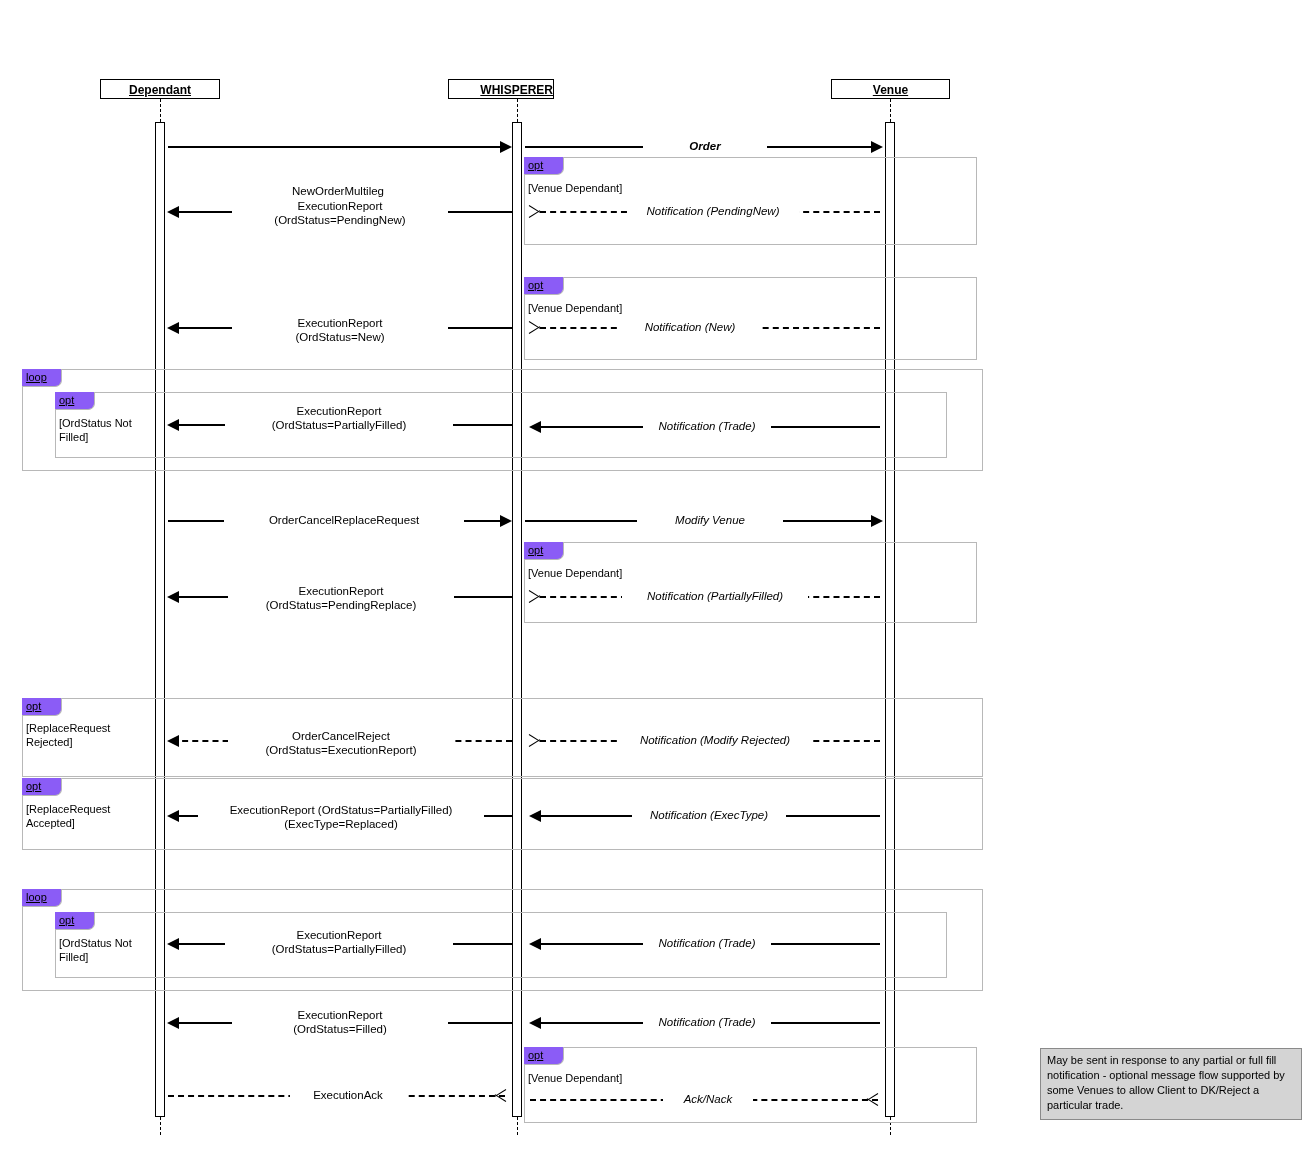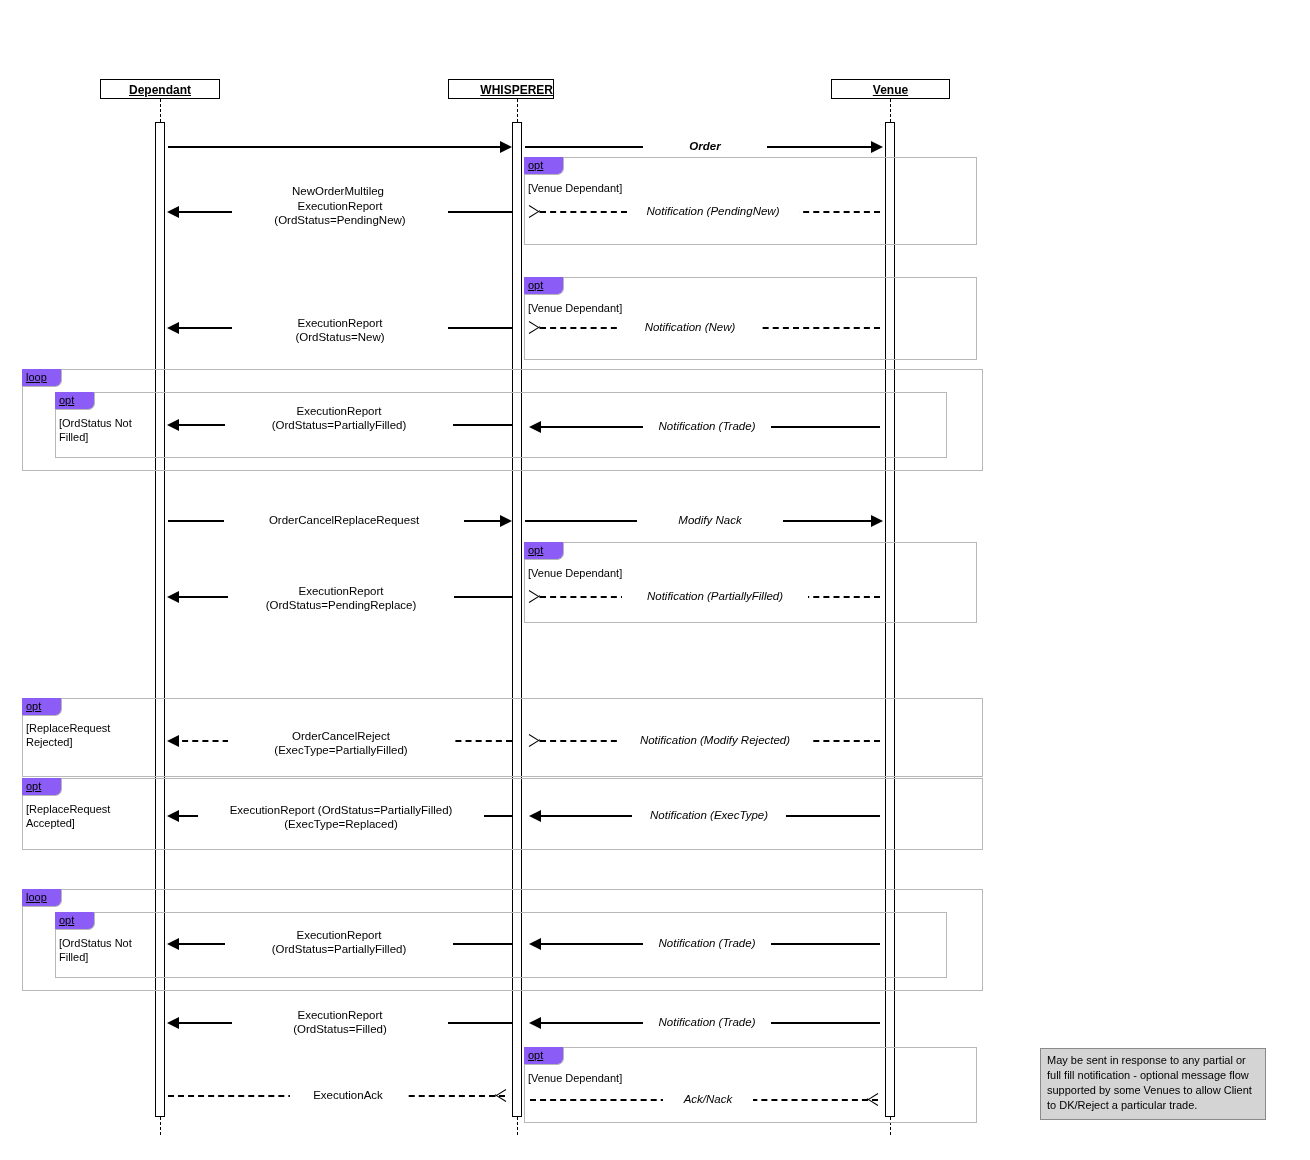--- a/index.html
+++ b/index.html
@@ -224,35 +224,35 @@
   <div class="msg-line" style="left:540px; top:426px; width:340px;"></div>
   <div class="arrow left-solid" style="left:529px; top:421px;"></div>
   <div class="msg-label ital" style="left:643px; top:419px; width:122px;">Notification (Trade)</div>
 
   <div class="msg-line" style="left:168px; top:520px; width:337px;"></div>
   <div class="arrow right-solid" style="left:500px; top:515px;"></div>
   <div class="msg-label" style="left:224px; top:513px; width:234px;">OrderCancelReplaceRequest</div>
 
   <div class="msg-line" style="left:525px; top:520px; width:352px;"></div>
   <div class="arrow right-solid" style="left:871px; top:515px;"></div>
-  <div class="msg-label ital" style="left:637px; top:513px; width:140px;">Modify Nack</div>
+  <div class="msg-label ital" style="left:637px; top:513px; width:140px;">Modify Venue</div>
 
   <div class="msg-line" style="left:172px; top:596px; width:340px;"></div>
   <div class="arrow left-solid" style="left:167px; top:591px;"></div>
   <div class="msg-label" style="left:228px; top:584px; width:220px;">ExecutionReport
 (OrdStatus=PendingReplace)</div>
 
   <div class="msg-line dashed" style="left:540px; top:596px; width:340px;"></div>
   <div class="arrow left-open" style="left:529px; top:590px;"></div>
   <div class="msg-label ital" style="left:622px; top:589px; width:180px;">Notification (PartiallyFilled)</div>
 
   <div class="msg-line dashed" style="left:172px; top:740px; width:340px;"></div>
   <div class="arrow left-solid" style="left:167px; top:735px;"></div>
   <div class="msg-label" style="left:228px; top:729px; width:220px;">OrderCancelReject
-(ExecType=PartiallyFilled)</div>
+(OrdStatus=ExecutionReport)</div>
 
   <div class="msg-line dashed" style="left:540px; top:740px; width:340px;"></div>
   <div class="arrow left-open" style="left:529px; top:734px;"></div>
   <div class="msg-label ital" style="left:620px; top:733px; width:184px;font-style:italic;">Notification (Modify Rejected)</div>
 
   <div class="msg-line" style="left:172px; top:815px; width:340px;"></div>
   <div class="arrow left-solid" style="left:167px; top:810px;"></div>
   <div class="msg-label" style="left:198px; top:803px; width:280px;">ExecutionReport (OrdStatus=PartiallyFilled)
 (ExecType=Replaced)</div>
 
@@ -279,15 +279,15 @@
   <div class="msg-label ital" style="left:643px; top:1015px; width:122px;">Notification (Trade)</div>
 
   <div class="msg-line dashed" style="left:168px; top:1095px; width:337px;"></div>
   <div class="arrow right-open" style="left:494px; top:1089px;"></div>
   <div class="msg-label" style="left:290px; top:1088px; width:110px;">ExecutionAck</div>
 
   <div class="msg-line dashed" style="left:530px; top:1099px; width:348px;"></div>
   <div class="arrow right-open" style="left:866px; top:1093px;"></div>
   <div class="msg-label ital" style="left:663px; top:1092px; width:84px;">Ack/Nack</div>
 
-  <div class="note" style="left:1040px; top:1048px; width:226px; height:72px;">May be sent in response to any partial or full fill notification - optional message flow supported by some Venues to allow Client to DK/Reject a particular trade.</div>
+  <div class="note" style="left:1040px; top:1048px; width:262px; height:72px;">May be sent in response to any partial or full fill notification - optional message flow supported by some Venues to allow Client to DK/Reject a particular trade.</div>
 
 </div>
 
 </body></html>

